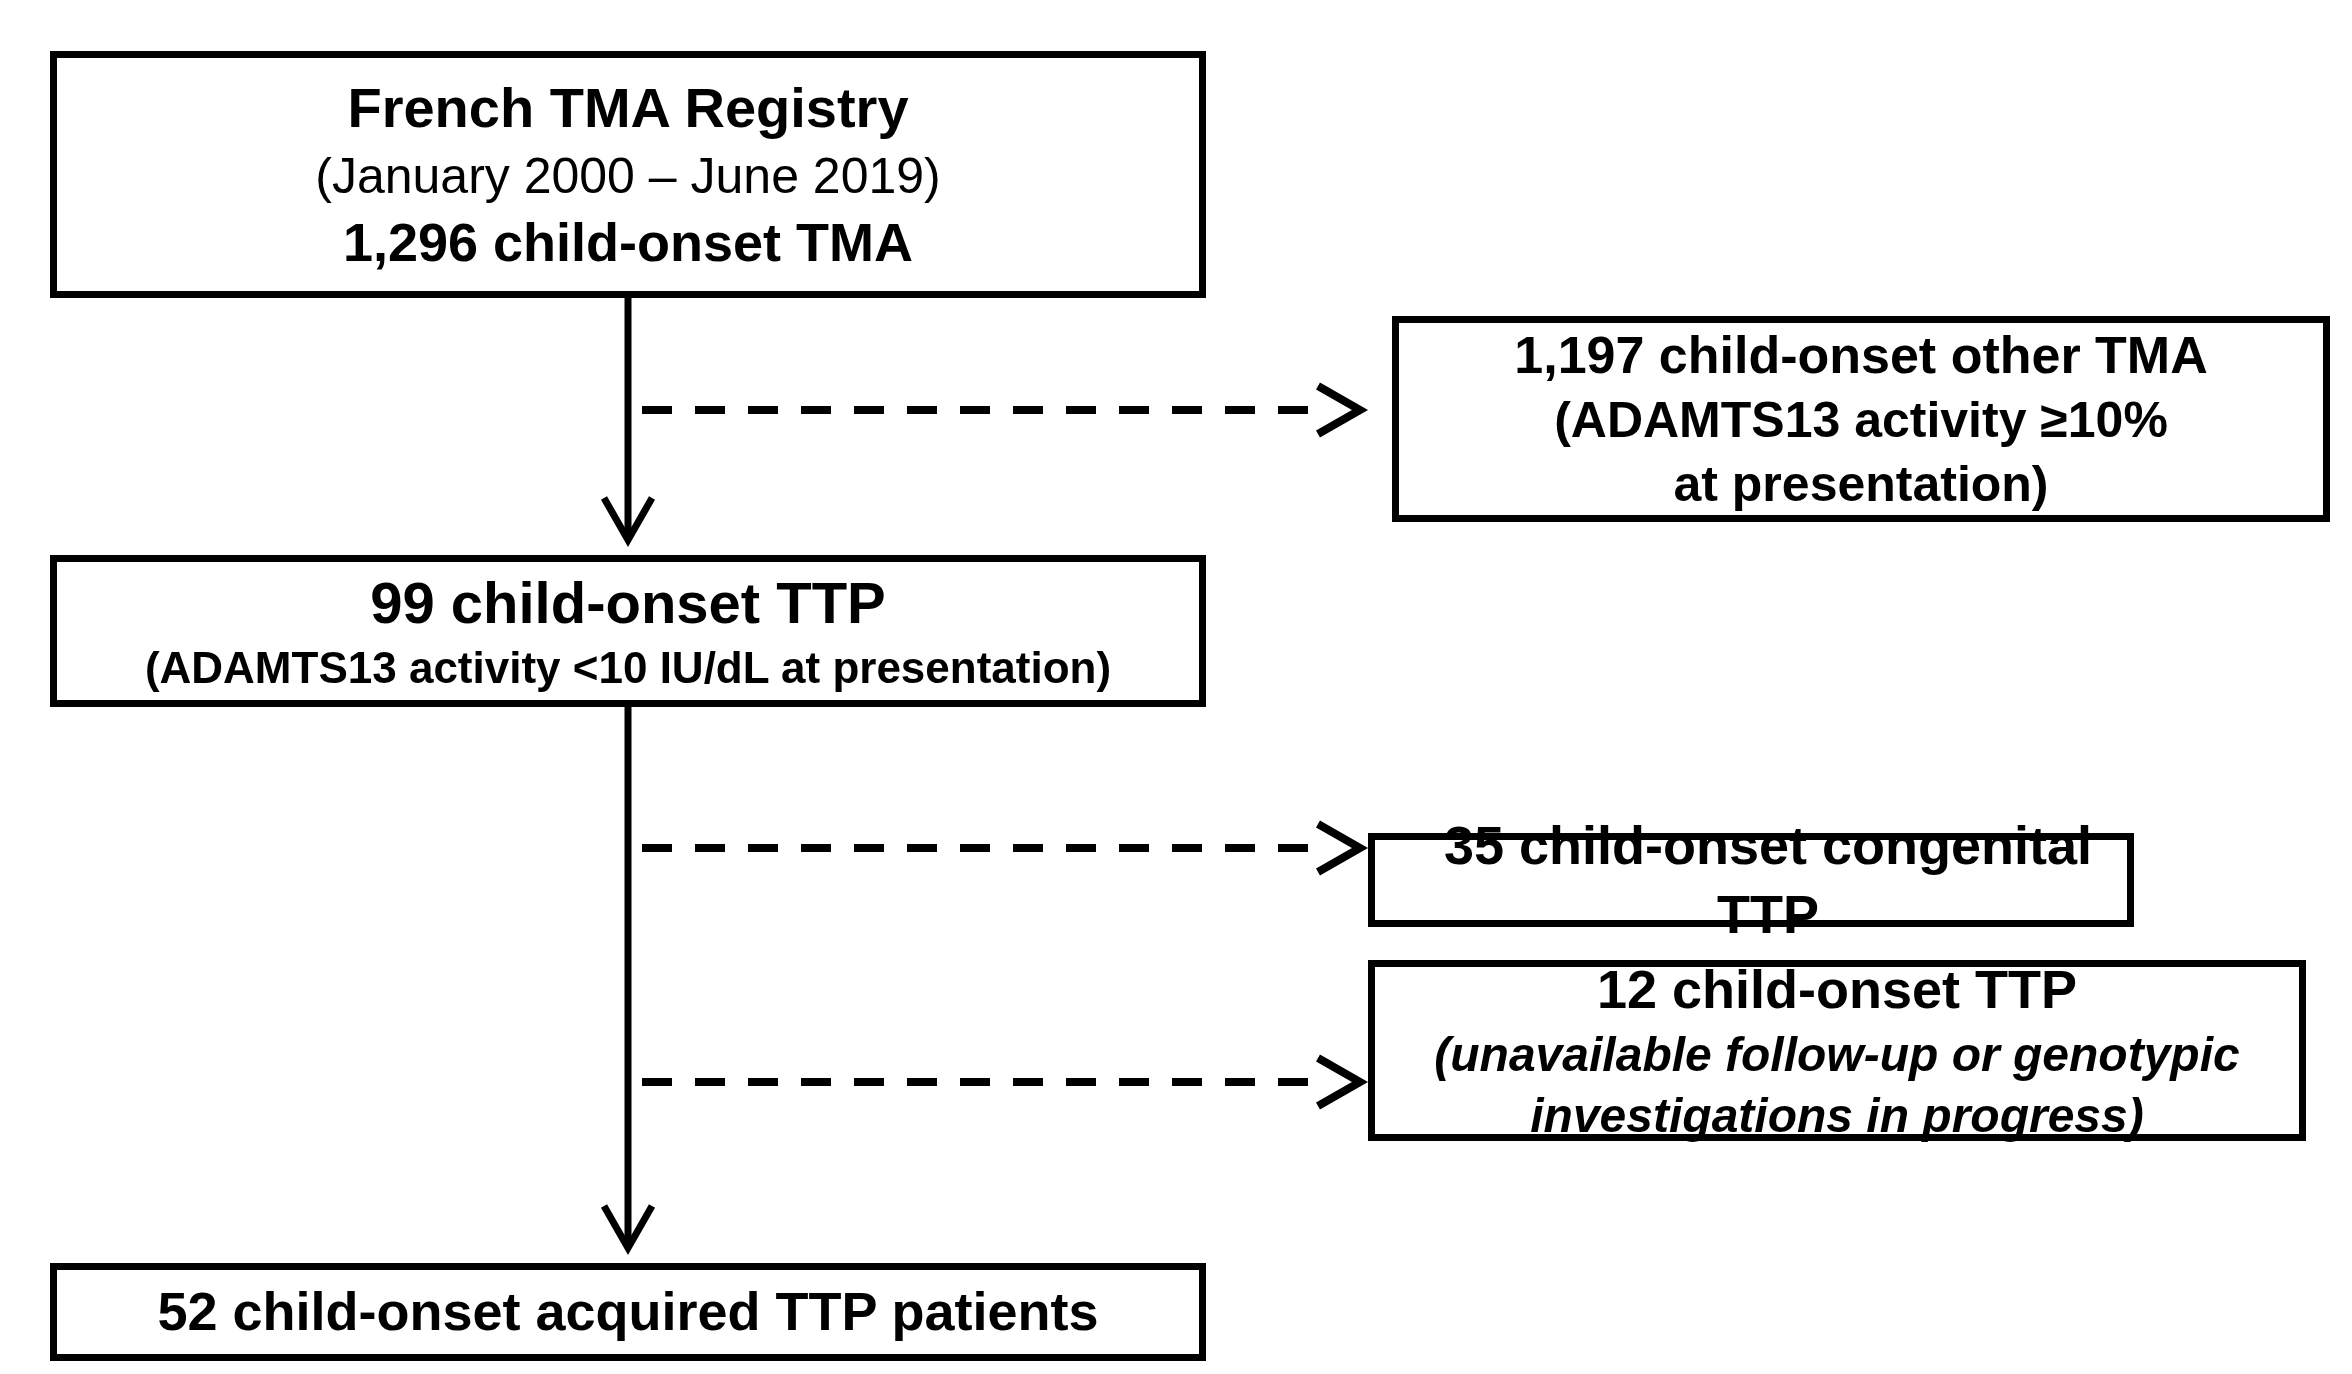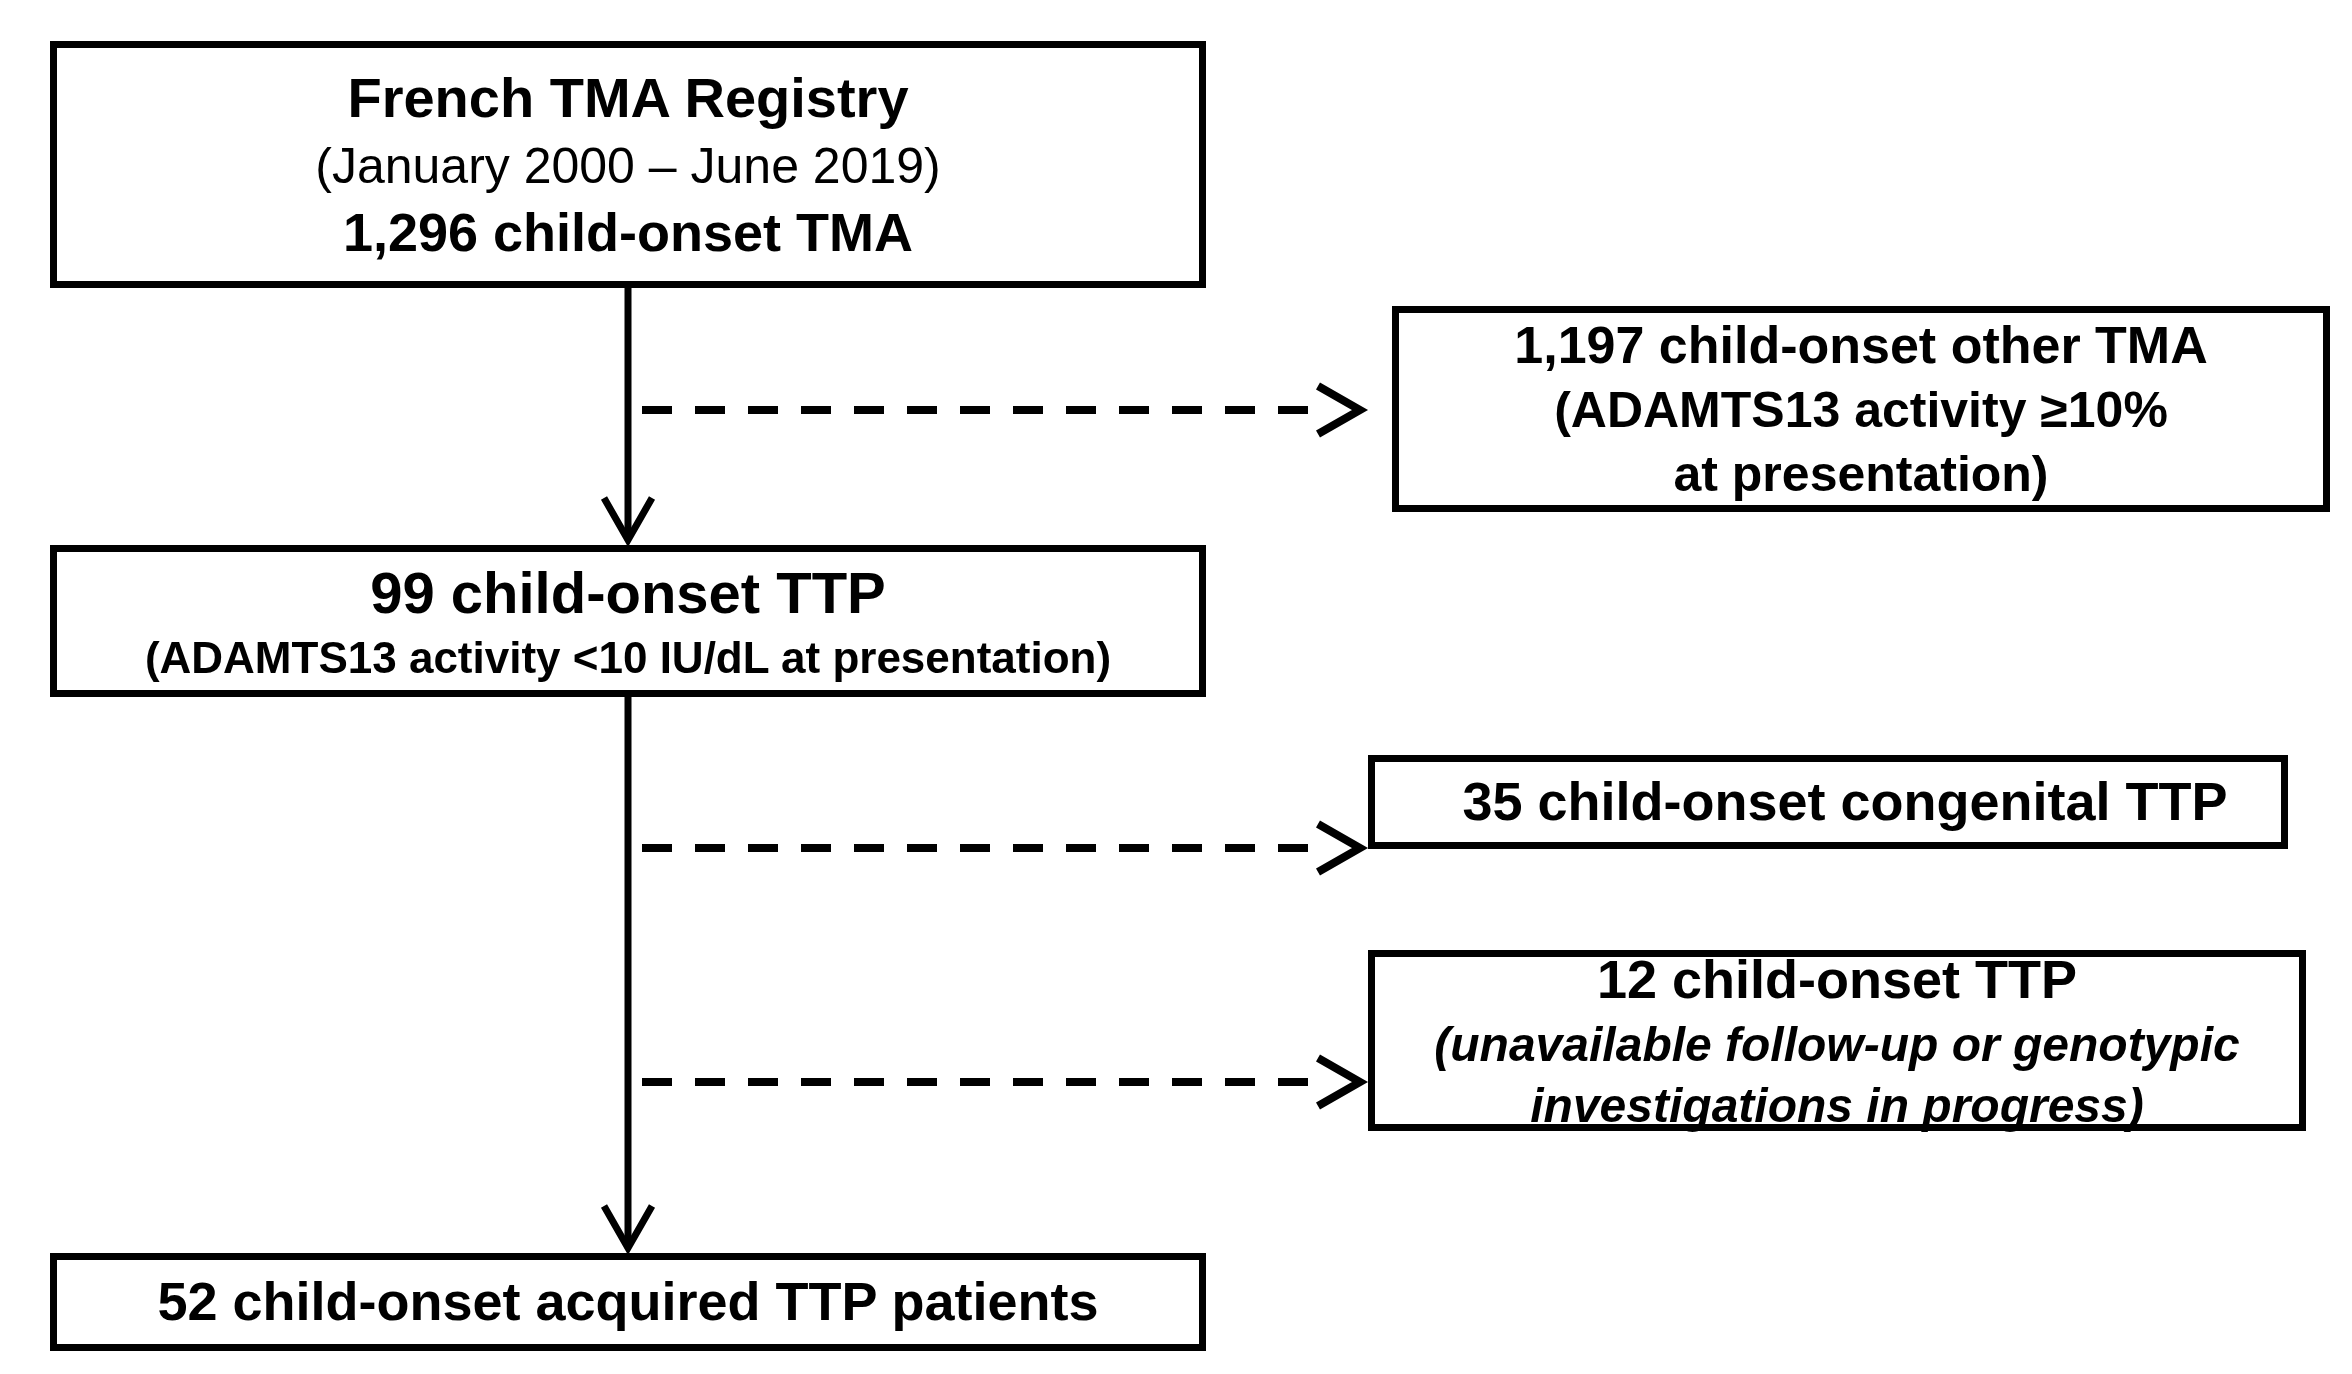--- a/index.html
+++ b/index.html
@@ -27,37 +27,38 @@
     position: absolute;
     box-sizing: border-box;
     background: #ffffff;
     border: 7px solid #000000;
     display: flex;
     flex-direction: column;
     align-items: center;
     justify-content: center;
     text-align: center;
     line-height: 1.28;
+    margin-top: 10px;
   }
   .t-b  { font-weight: bold; }
   .t-r  { font-weight: normal; }
   .t-bi { font-weight: bold; font-style: italic; }
   .fs58 { font-size: 58px; }
   .fs56 { font-size: 56px; }
   .fs54 { font-size: 54px; }
   .fs52 { font-size: 52px; }
   .fs50 { font-size: 50px; }
   .fs48 { font-size: 48px; }
   .fs46 { font-size: 50px; }
   .fs44 { font-size: 44px; }
 
   #box-registry   { left: 50px;   top: 41px;   width: 1156px; height: 247px; }
   #box-other-tma  { left: 1392px; top: 306px;  width: 938px;  height: 206px; }
   #box-ttp99      { left: 50px;   top: 545px;  width: 1156px; height: 152px; }
-  #box-congenital { left: 1368px; top: 755px;  width: 920px;  height: 94px; padding-left: 34px;  }
+  #box-congenital { left: 1368px; top: 823px;  width: 766px;  height: 94px; padding-left: 34px;  }
   #box-excluded   { left: 1368px; top: 950px;  width: 938px;  height: 181px; }
   #box-acquired   { left: 50px;   top: 1253px; width: 1156px; height: 98px;  }
 </style>
 </head>
 <body>
 
 <div id="canvas">
 
   <svg id="arrow-layer" viewBox="0 0 2352 1374" xmlns="http://www.w3.org/2000/svg">
 

